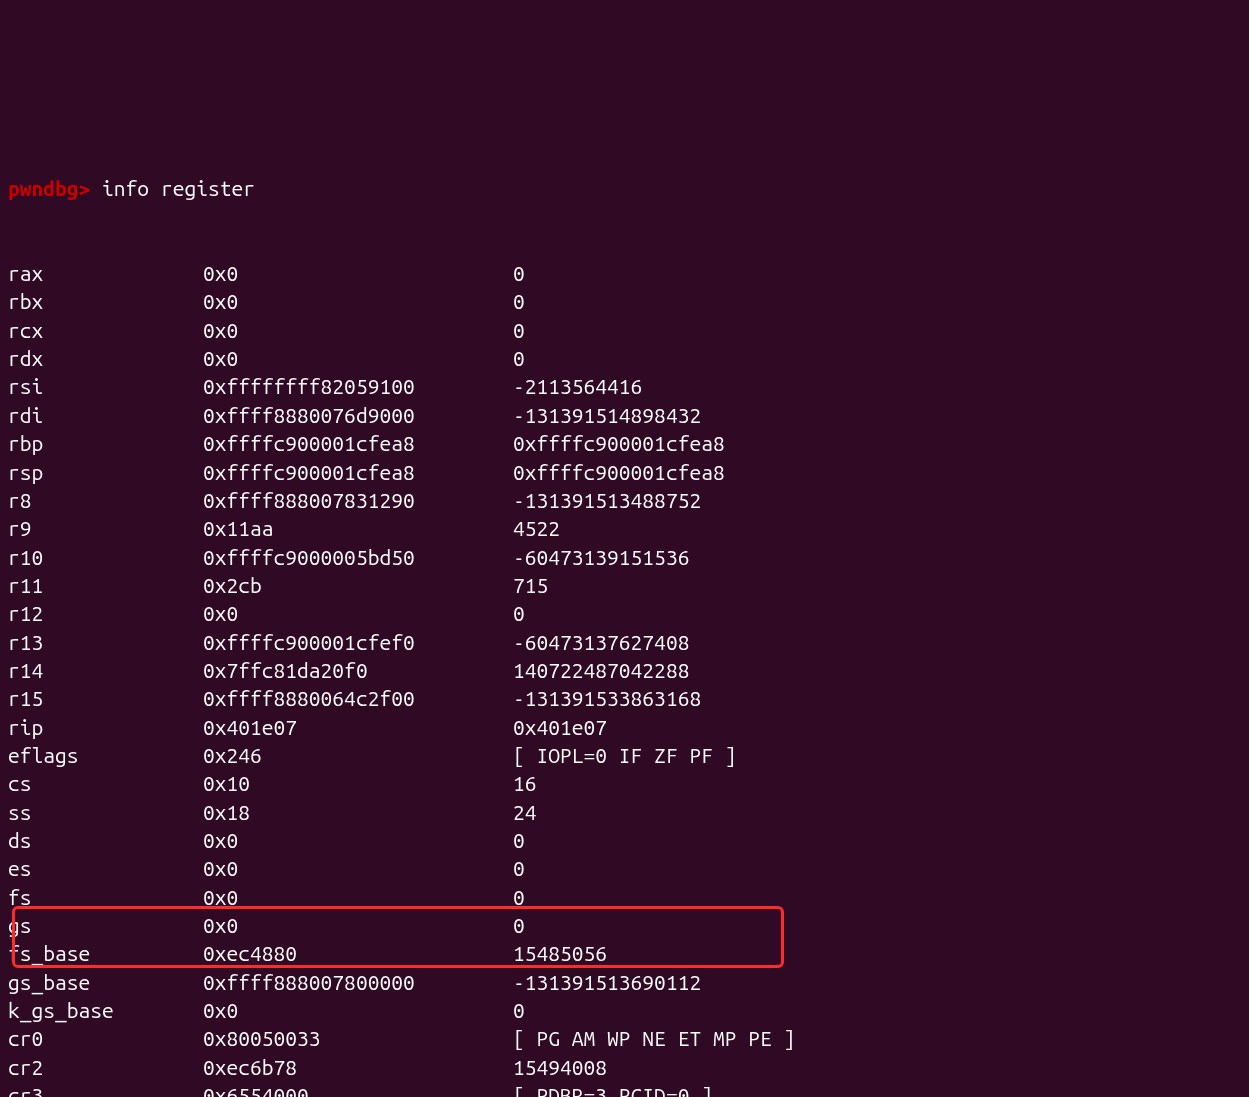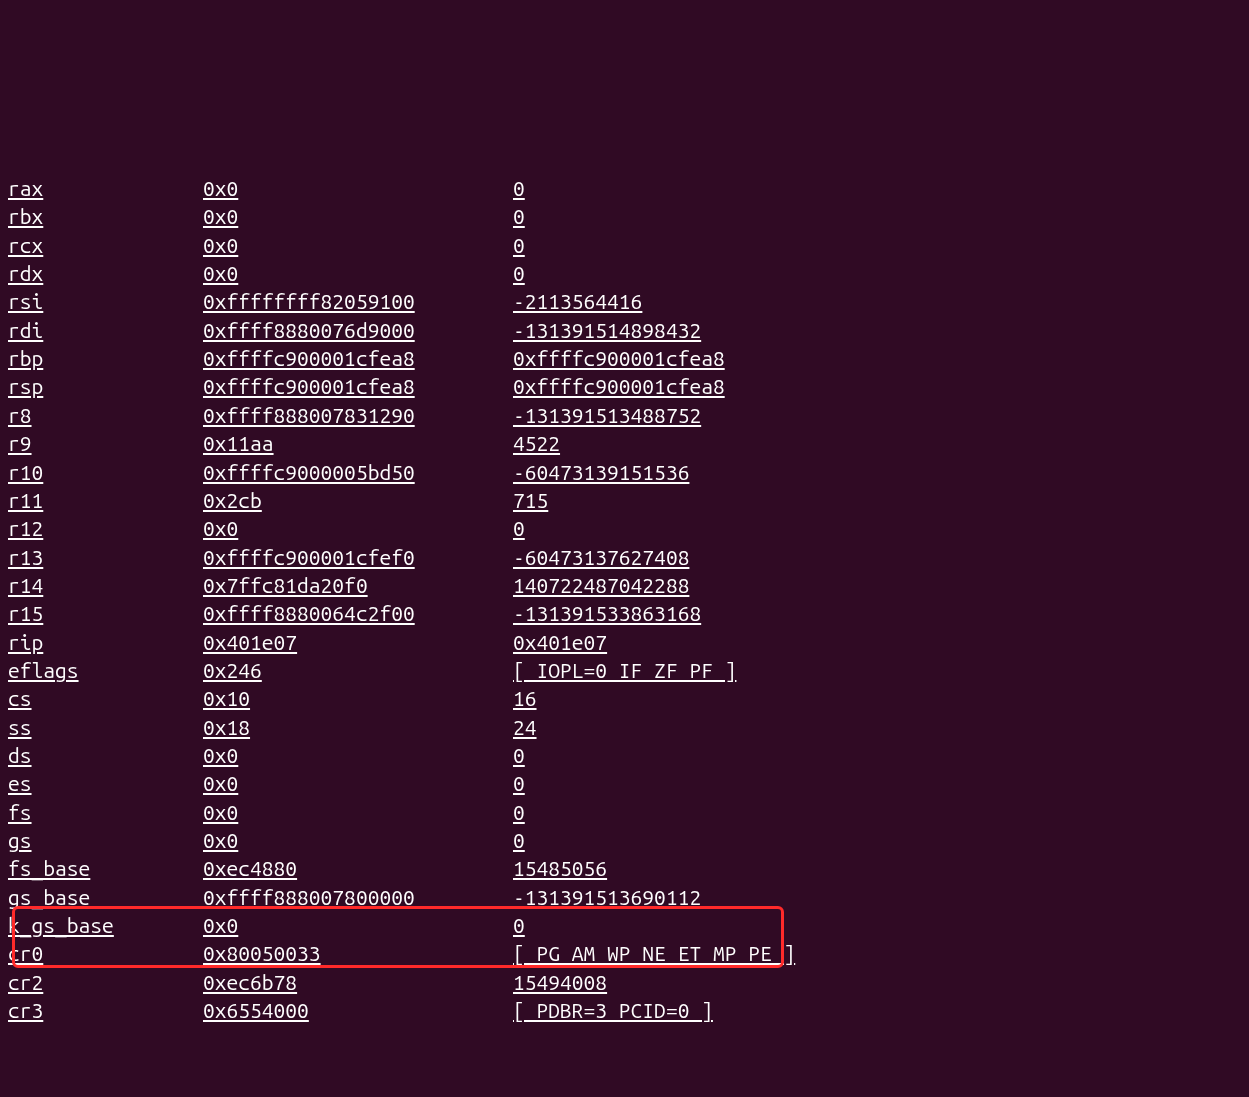--- a/index.html
+++ b/index.html
@@ -20,21 +20,20 @@
   }
   .prompt {
     color: #cc0000;
     font-weight: bold;
   }
   .cmd {
     color: #ffffff;
   }
   .reg-row {
     display: flex;
-    text-decoration: underline;
   }
   .col1 {
     width: 195px;
     flex-shrink: 0;
   }
   .col2 {
     width: 310px;
     flex-shrink: 0;
   }
   .col3 {
@@ -49,18 +48,19 @@
   .terminal {
     position: relative;
   }
 </style>
 </head>
 <body>
 
 
 
 <div class="terminal">
+  <div class="cmd-line"><span class="prompt">pwndbg&gt;</span> <span class="cmd">info register</span></div>
   <div id="reg-list"><div class="reg-row"><span class="col1">rax</span><span class="col2">0x0</span><span class="col3">0</span></div><div class="reg-row"><span class="col1">rbx</span><span class="col2">0x0</span><span class="col3">0</span></div><div class="reg-row"><span class="col1">rcx</span><span class="col2">0x0</span><span class="col3">0</span></div><div class="reg-row"><span class="col1">rdx</span><span class="col2">0x0</span><span class="col3">0</span></div><div class="reg-row"><span class="col1">rsi</span><span class="col2">0xffffffff82059100</span><span class="col3">-2113564416</span></div><div class="reg-row"><span class="col1">rdi</span><span class="col2">0xffff8880076d9000</span><span class="col3">-131391514898432</span></div><div class="reg-row"><span class="col1">rbp</span><span class="col2">0xffffc900001cfea8</span><span class="col3">0xffffc900001cfea8</span></div><div class="reg-row"><span class="col1">rsp</span><span class="col2">0xffffc900001cfea8</span><span class="col3">0xffffc900001cfea8</span></div><div class="reg-row"><span class="col1">r8</span><span class="col2">0xffff888007831290</span><span class="col3">-131391513488752</span></div><div class="reg-row"><span class="col1">r9</span><span class="col2">0x11aa</span><span class="col3">4522</span></div><div class="reg-row"><span class="col1">r10</span><span class="col2">0xffffc9000005bd50</span><span class="col3">-60473139151536</span></div><div class="reg-row"><span class="col1">r11</span><span class="col2">0x2cb</span><span class="col3">715</span></div><div class="reg-row"><span class="col1">r12</span><span class="col2">0x0</span><span class="col3">0</span></div><div class="reg-row"><span class="col1">r13</span><span class="col2">0xffffc900001cfef0</span><span class="col3">-60473137627408</span></div><div class="reg-row"><span class="col1">r14</span><span class="col2">0x7ffc81da20f0</span><span class="col3">140722487042288</span></div><div class="reg-row"><span class="col1">r15</span><span class="col2">0xffff8880064c2f00</span><span class="col3">-131391533863168</span></div><div class="reg-row"><span class="col1">rip</span><span class="col2">0x401e07</span><span class="col3">0x401e07</span></div><div class="reg-row"><span class="col1">eflags</span><span class="col2">0x246</span><span class="col3">[ IOPL=0 IF ZF PF ]</span></div><div class="reg-row"><span class="col1">cs</span><span class="col2">0x10</span><span class="col3">16</span></div><div class="reg-row"><span class="col1">ss</span><span class="col2">0x18</span><span class="col3">24</span></div><div class="reg-row"><span class="col1">ds</span><span class="col2">0x0</span><span class="col3">0</span></div><div class="reg-row"><span class="col1">es</span><span class="col2">0x0</span><span class="col3">0</span></div><div class="reg-row"><span class="col1">fs</span><span class="col2">0x0</span><span class="col3">0</span></div><div class="reg-row"><span class="col1">gs</span><span class="col2">0x0</span><span class="col3">0</span></div><div class="reg-row"><span class="col1">fs_base</span><span class="col2">0xec4880</span><span class="col3">15485056</span></div><div class="reg-row"><span class="col1">gs_base</span><span class="col2">0xffff888007800000</span><span class="col3">-131391513690112</span></div><div class="reg-row"><span class="col1">k_gs_base</span><span class="col2">0x0</span><span class="col3">0</span></div><div class="reg-row"><span class="col1">cr0</span><span class="col2">0x80050033</span><span class="col3">[ PG AM WP NE ET MP PE ]</span></div><div class="reg-row"><span class="col1">cr2</span><span class="col2">0xec6b78</span><span class="col3">15494008</span></div><div class="reg-row"><span class="col1">cr3</span><span class="col2">0x6554000</span><span class="col3">[ PDBR=3 PCID=0 ]</span></div></div>
   <div class="highlight-box" style="left:4px;top:789px;width:772px;height:62px;"></div>
 </div>
 
 
 
 
 </body></html>

